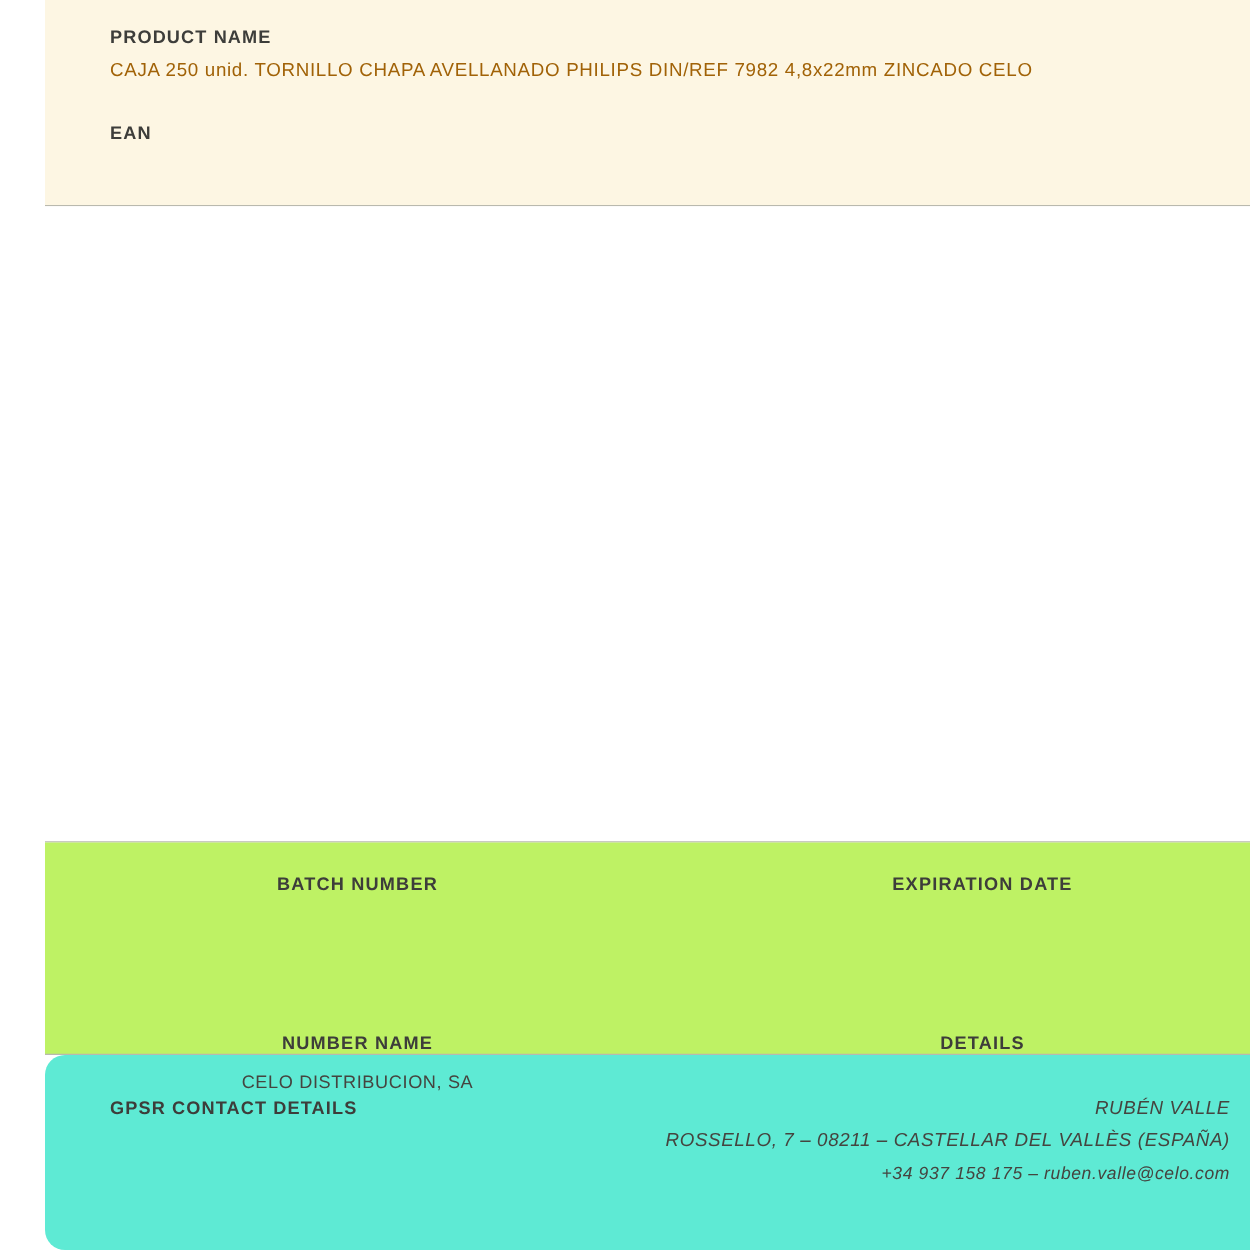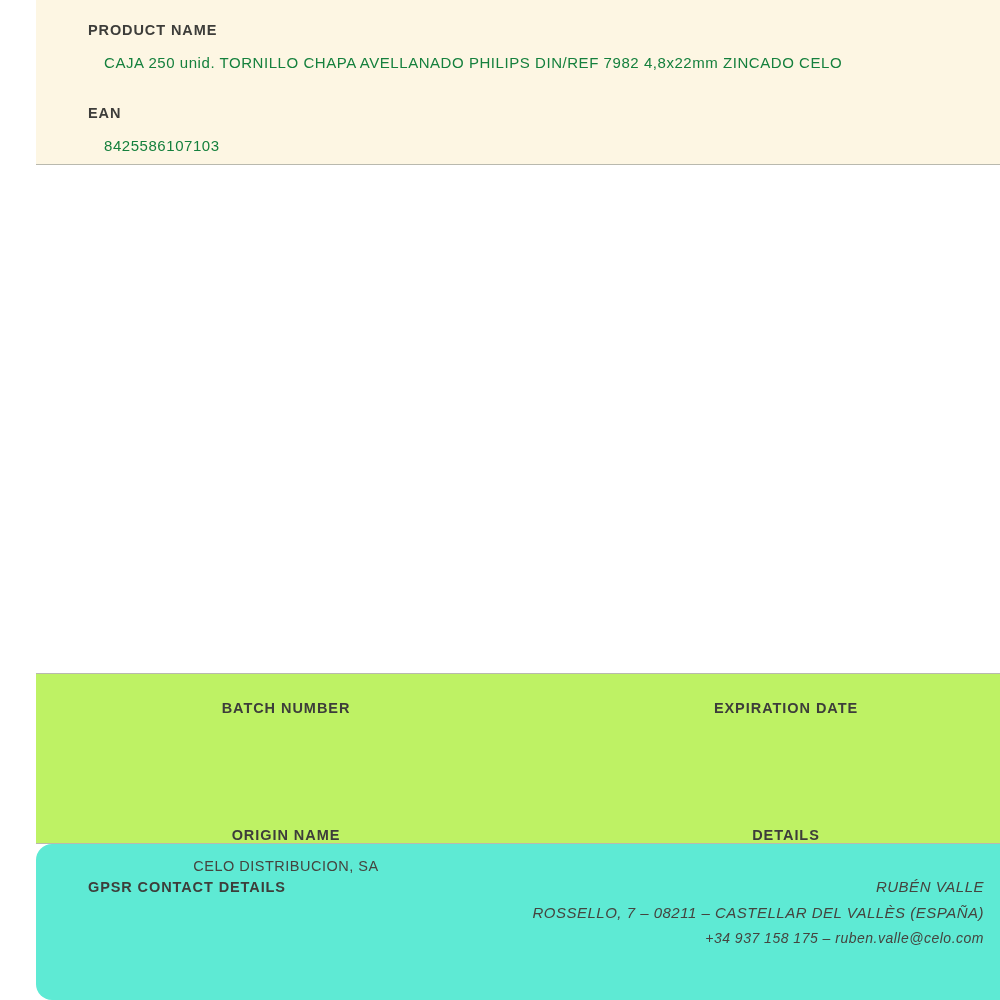--- a/index.html
+++ b/index.html
@@ -34,22 +34,22 @@
   .field-label {
     font-size: 14.5px;
     font-weight: 700;
     letter-spacing: 0.9px;
     color: #3d3d3a;
     margin: 0 0 10px 0;
   }
   .field-value {
     font-size: 15px;
     letter-spacing: 0.55px;
-    color: #15803d;
-    margin: 16px;
+    color: #a16207;
+    margin: 0;
     font-weight: 400;
   }
   .gap-block {
     margin-top: 34px;
   }
 
   
   .middle-white {
     background: #ffffff;
     flex: 1 1 auto;
@@ -130,40 +130,39 @@
 </head>
 <body>
 
 <div class="page">
 
   <div class="top-block">
     <p class="field-label">PRODUCT NAME</p>
     <p class="field-value">CAJA 250 unid. TORNILLO CHAPA AVELLANADO PHILIPS DIN/REF 7982 4,8x22mm ZINCADO CELO</p>
     <div class="gap-block">
       <p class="field-label">EAN</p>
-      <p class="field-value">8425586107103</p>
     </div>
   </div>
 
   <div class="middle-white"></div>
 
   <div class="info-block">
     <div class="info-row row1">
       <div class="info-cell">
         <p class="info-title">BATCH NUMBER</p>
         <p class="info-value"></p>
       </div>
       <div class="info-cell">
         <p class="info-title">EXPIRATION DATE</p>
         <p class="info-value"></p>
       </div>
     </div>
     <div class="info-row row2">
       <div class="info-cell">
-        <p class="info-title">ORIGIN NAME</p>
+        <p class="info-title">NUMBER NAME</p>
         <p class="info-value">CELO DISTRIBUCION, SA</p>
       </div>
       <div class="info-cell">
         <p class="info-title">DETAILS</p>
       </div>
     </div>
   </div>
 
   <div class="footer">
     <p class="footer-label">GPSR CONTACT DETAILS</p>

